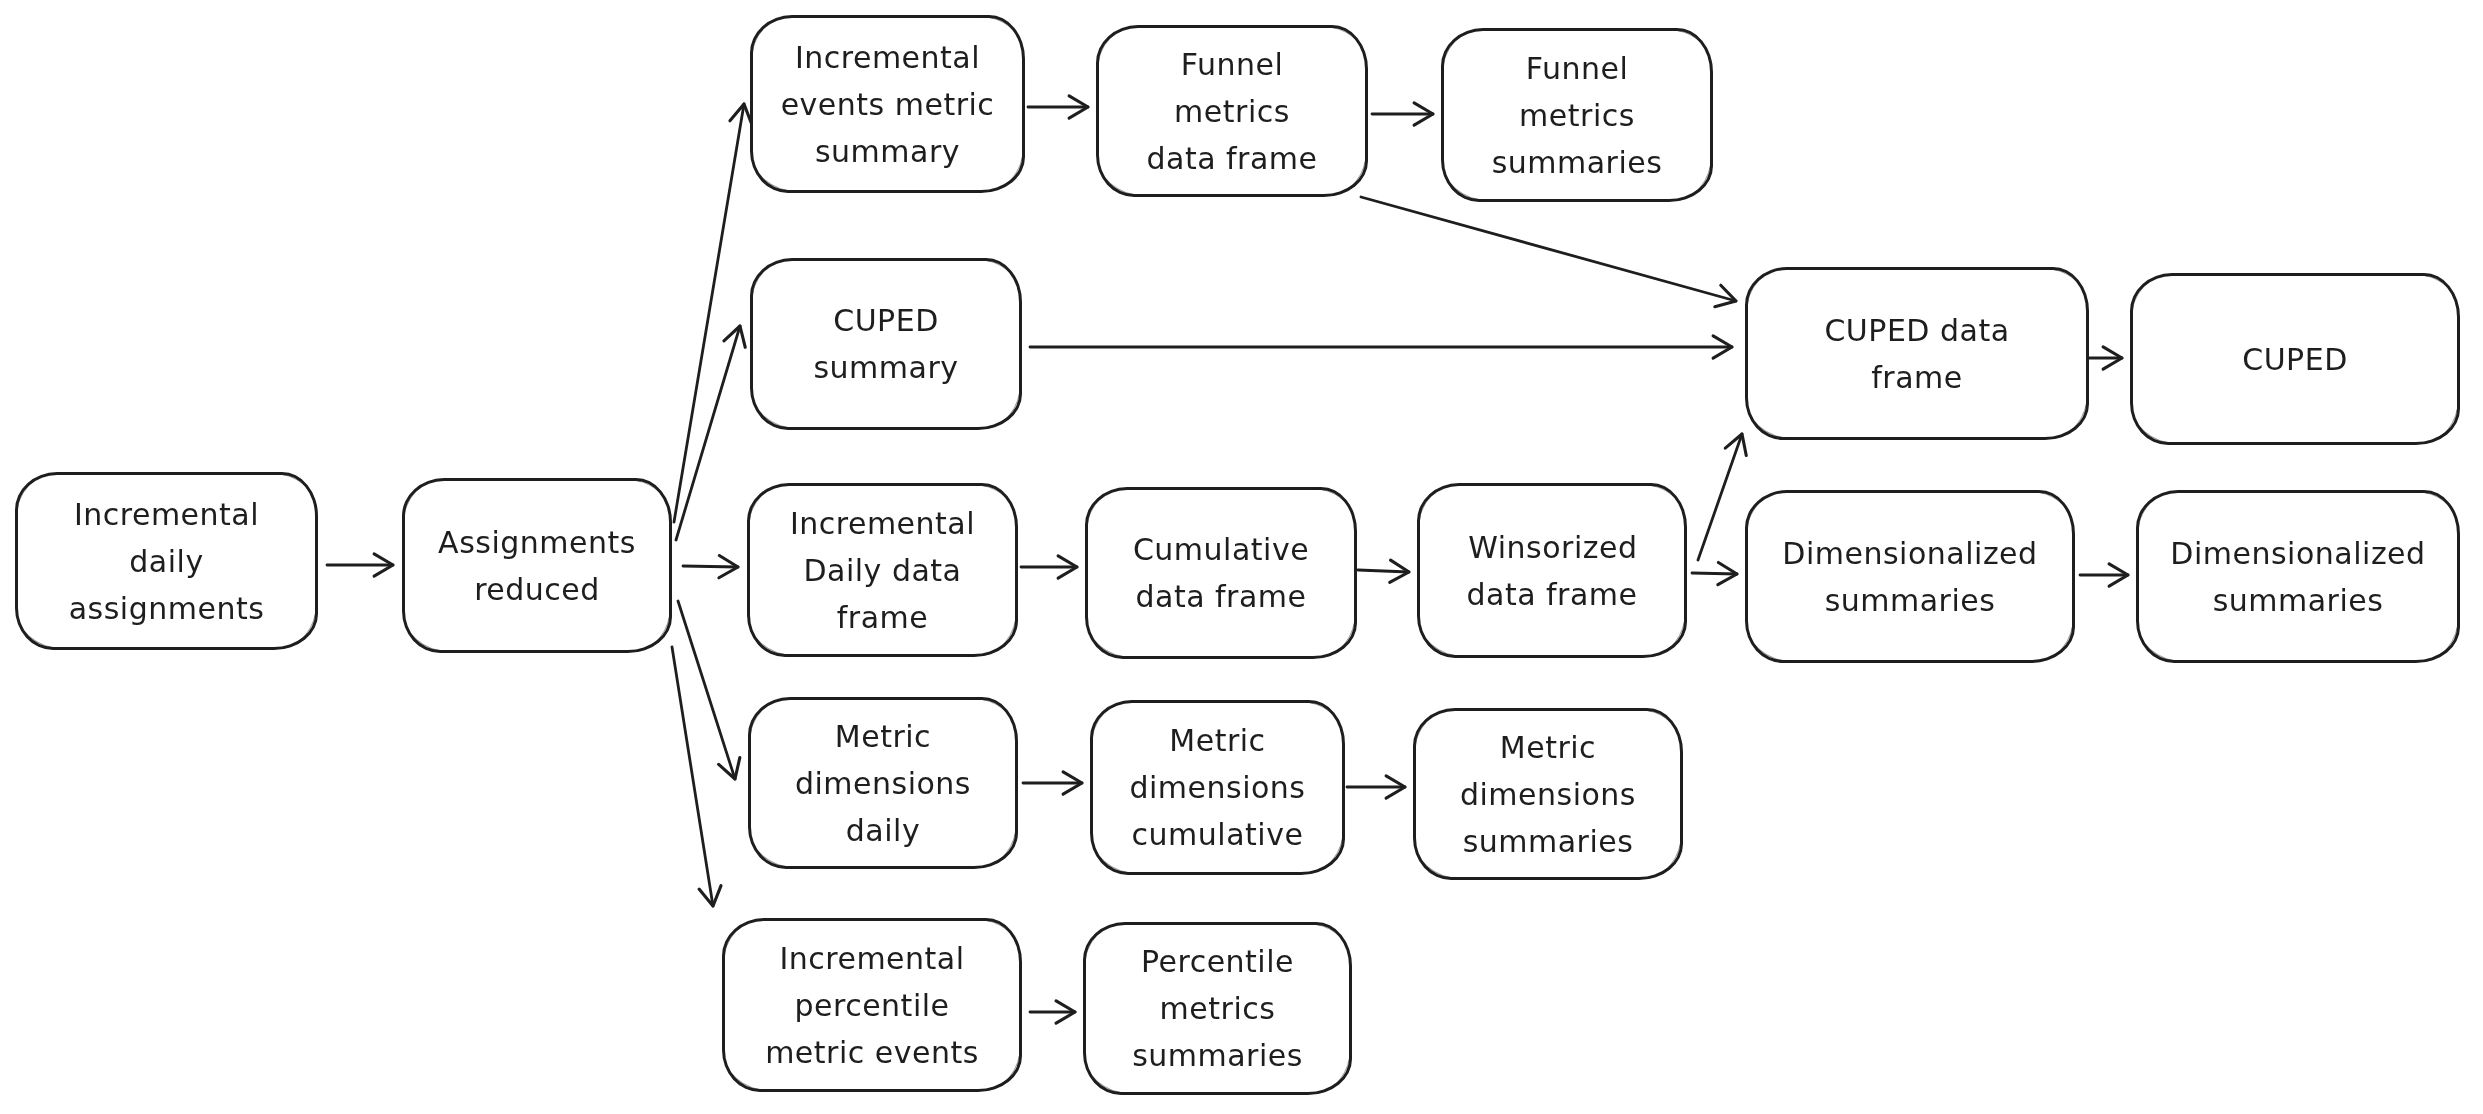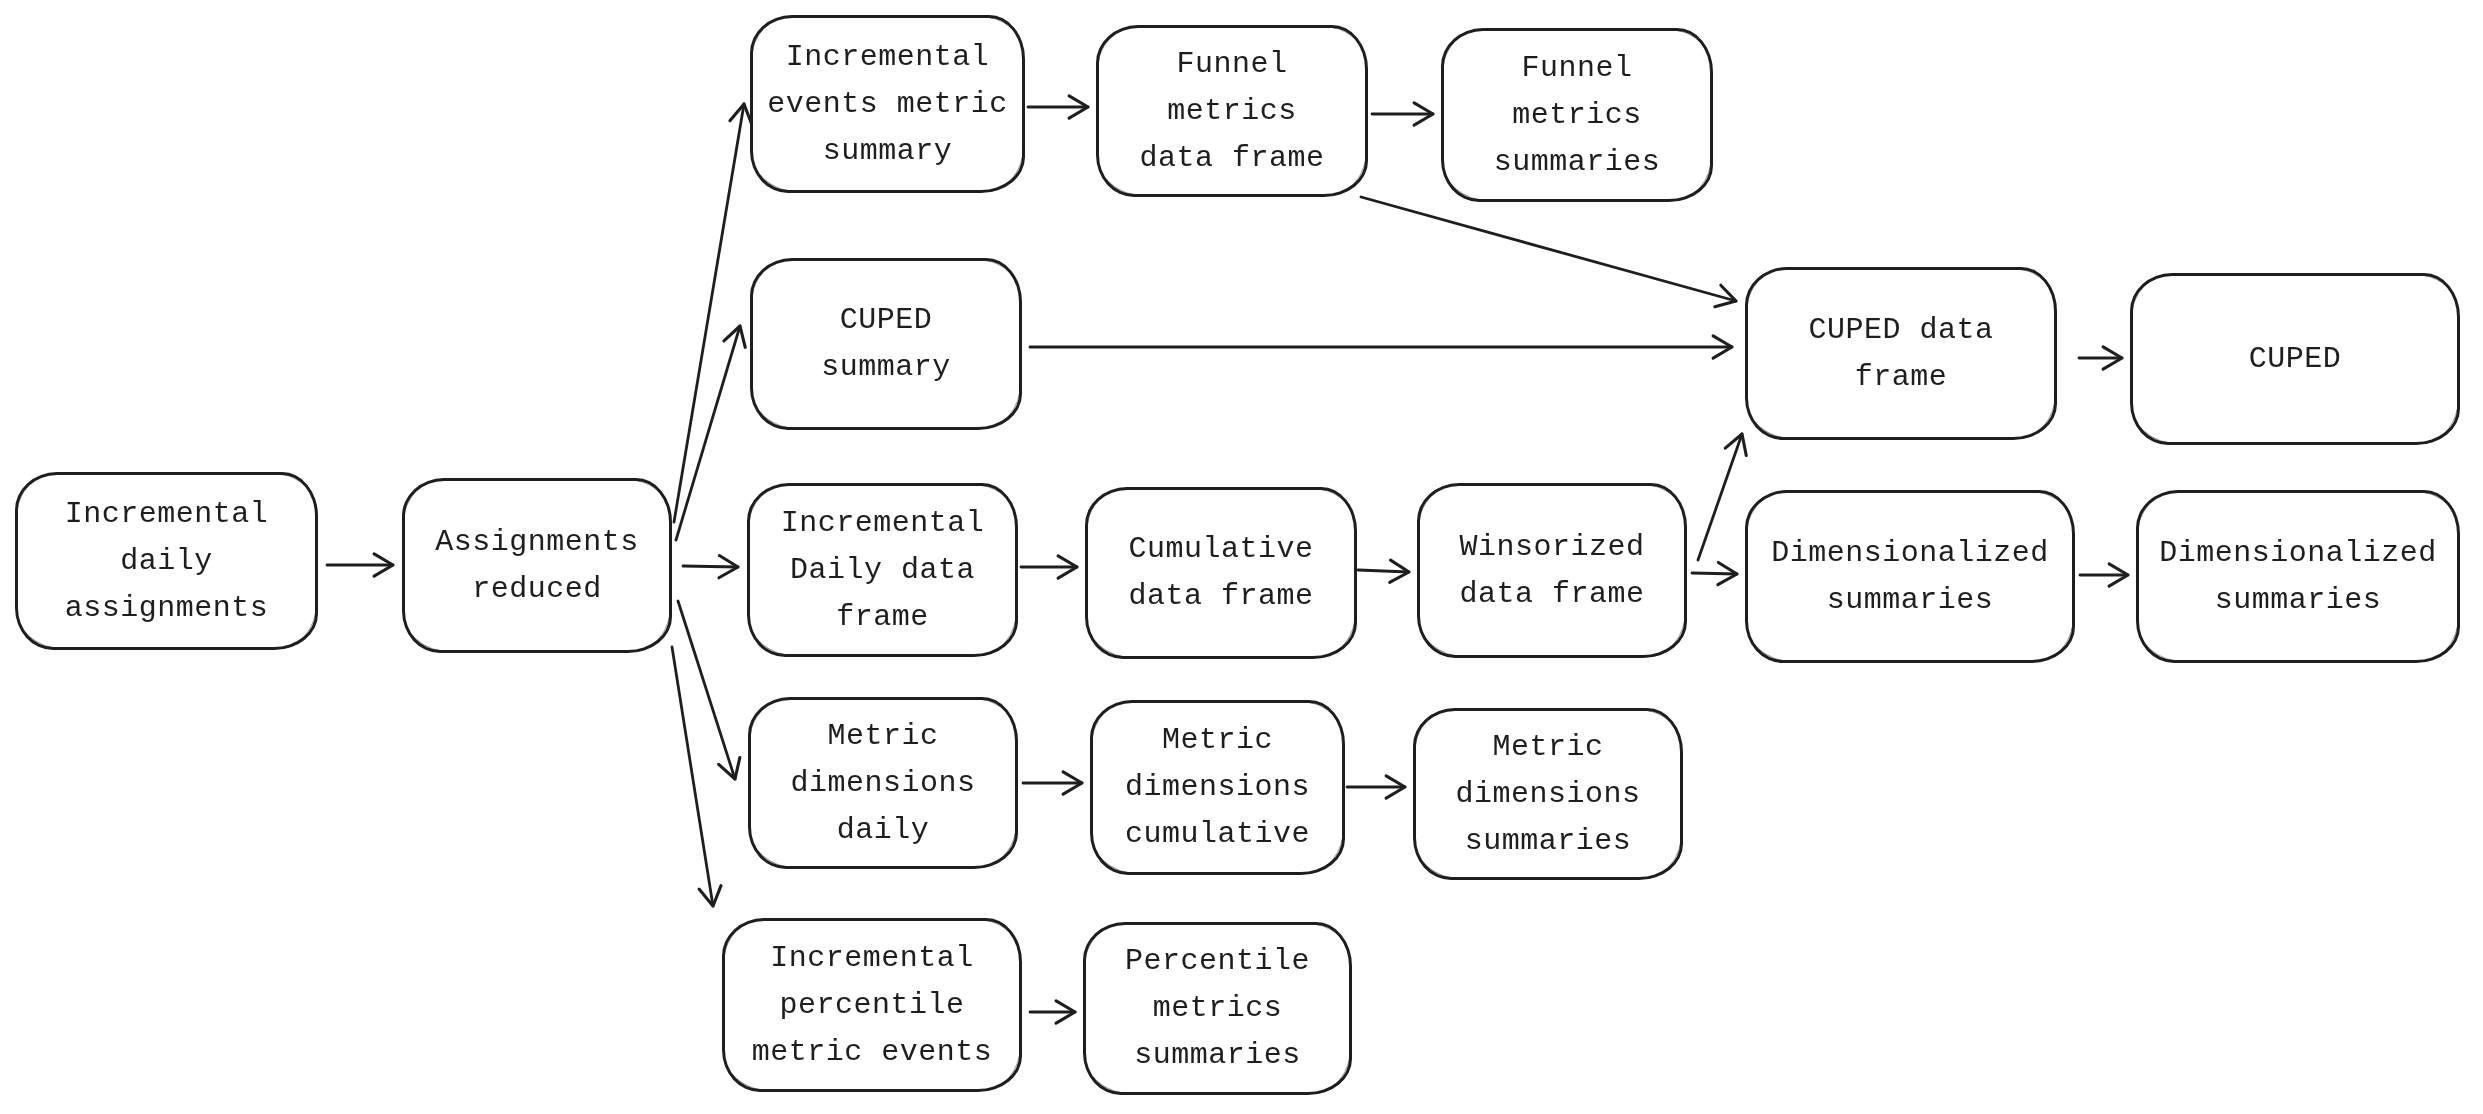--- a/index.html
+++ b/index.html
@@ -44,21 +44,20 @@
     pointer-events: none;
   }
   .node-label {
     padding: 4px 10px;
   }
   .node-label .line {
     font-size: 30px;
     line-height: 47px;
     white-space: nowrap;
     letter-spacing: 0.5px;
-    font-family: Liberation Mono, monospace;
   }
   svg line {
     stroke: #1e1e1e;
     stroke-width: 2.8;
     stroke-linecap: round;
   }
 </style>
 </head>
 <body>
 
@@ -144,21 +143,21 @@
           <div class="line">Cumulative</div>
           <div class="line">data frame</div>
         </div>
       </div>
       <div class="node" style="left: 1417px; top: 483px; width: 270px; height: 175px; text-align: right;">
         <div class="node-label">
           <div class="line">Winsorized</div>
           <div class="line">data frame</div>
         </div>
       </div>
-      <div class="node" style="left: 1745px; top: 267px; width: 312px; height: 173px;">
+      <div class="node" style="left: 1745px; top: 267px; width: 344px; height: 173px;">
         <div class="node-label">
           <div class="line">CUPED data</div>
           <div class="line">frame</div>
         </div>
       </div>
       <div class="node" style="left: 2130px; top: 273px; width: 330px; height: 172px;">
         <div class="node-label">
           <div class="line">CUPED</div>
         </div>
       </div>

